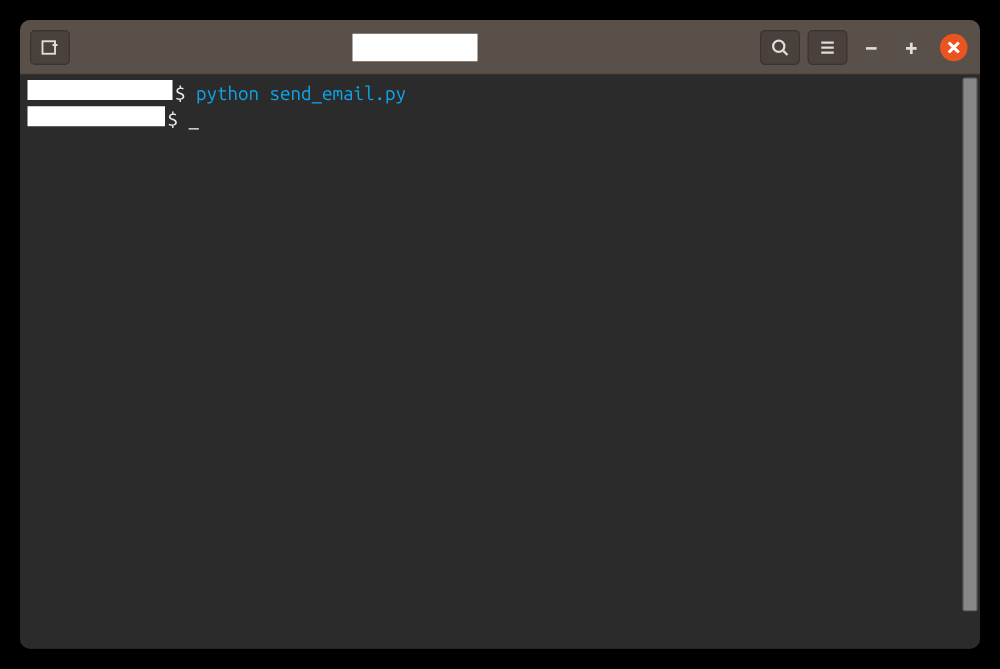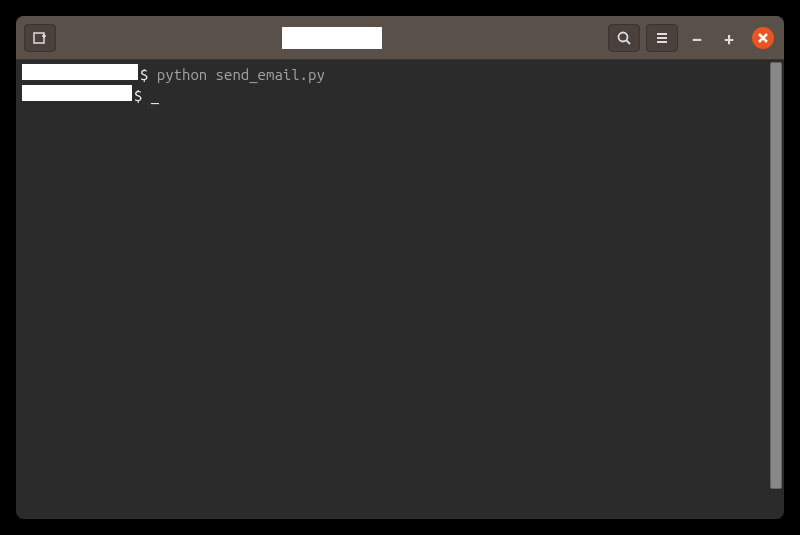--- a/index.html
+++ b/index.html
@@ -120,21 +120,21 @@
       width: 116px;
     }
     .redacted.w2 {
       width: 110px;
     }
     .prompt-char {
       color: #eeeeec;
       margin-left: 2px;
     }
     .cmd {
-      color: #a3a3a3;
+      color: #0ea5e9;
     }
     .cursor {
       color: #eeeeec;
     }
     .scrollbar {
       width: 12px;
       background: #888;
       border-radius: 2px;
       margin: 2px 2px 30px 0;
       border: 1px solid #666;

